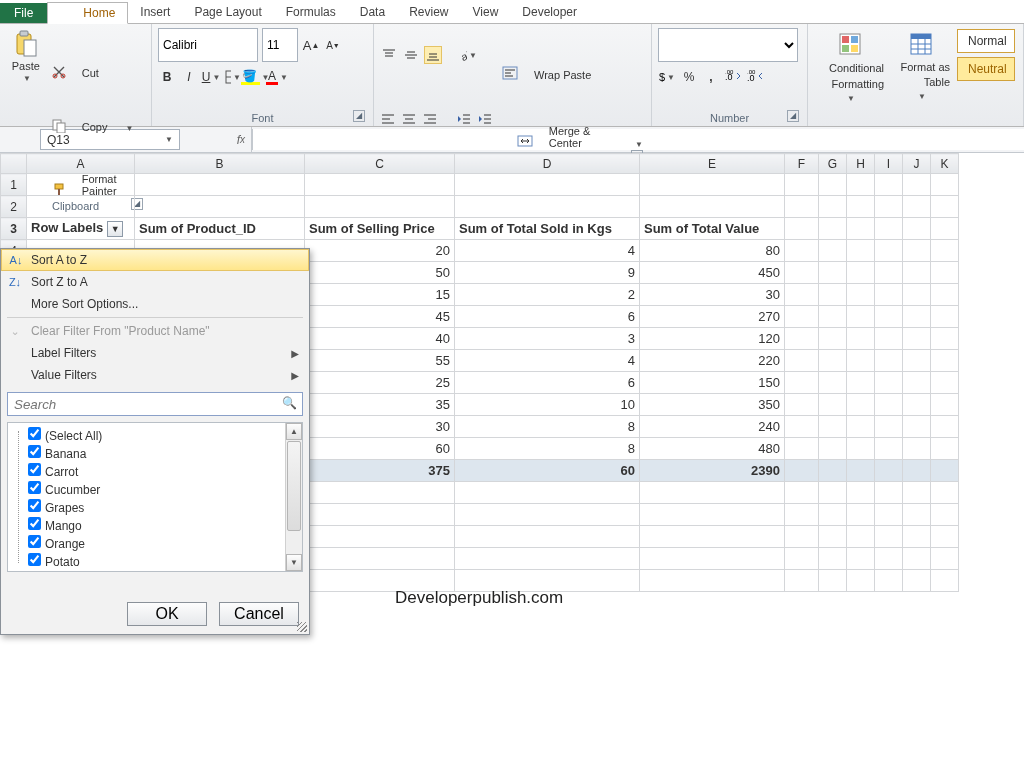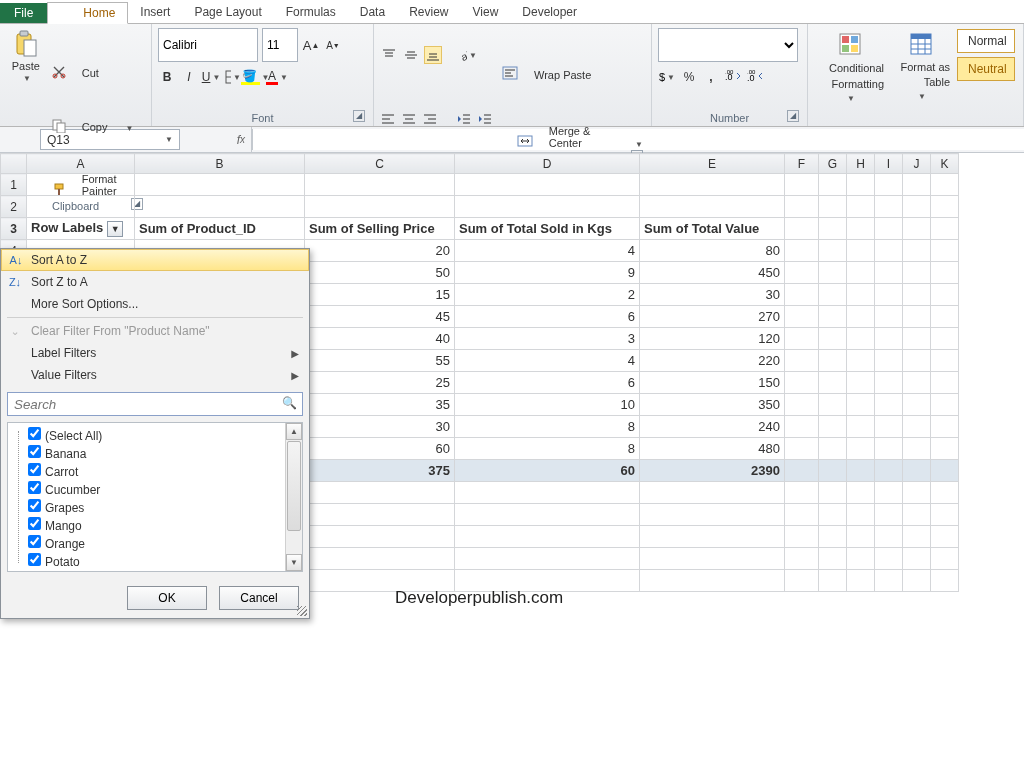--- a/index.html
+++ b/index.html
@@ -63,21 +63,21 @@
 .fp-search .mag { position: absolute; right: 6px; top: 4px; color: #3961a6; }
 .fp-tree { margin: 0 6px 6px 6px; border: 1px solid #b8bfc6; background: #fff; height: 150px; overflow: hidden; position: relative; display: flex; }
 .fp-tree-inner { padding: 4px 4px 4px 20px; flex: 1; }
 .fp-tree-inner label { display: block; font-size: 12px; line-height: 17px; }
 .fp-tree-inner input { margin-right: 4px; }
 .fp-tree .tree-line { position: absolute; left: 10px; top: 8px; bottom: 8px; border-left: 1px dotted #999; }
 .fp-scrollbar { width: 17px; background: #efefef; border-left: 1px solid #d0d0d0; position: relative; }
 .fp-scrollbar .sbtn { height: 17px; background: linear-gradient(#fdfdfd,#e3e3e3); border: 1px solid #b5b5b5; font-size: 8px; text-align: center; line-height: 15px; color: #555; }
 .fp-scrollbar .thumb { position: absolute; left: 1px; right: 1px; top: 18px; height: 90px; background: linear-gradient(#f4f4f4,#dcdcdc); border: 1px solid #b5b5b5; border-radius: 2px; }
 .fp-btns { display: flex; justify-content: flex-end; gap: 12px; padding: 8px 10px; }
-.fp-btns button { width: 80px; height: 24px; border: 1px solid #8a9199; background: linear-gradient(#fdfdfd,#e6e8eb); font-size: 12px; }
+.fp-btns button { width: 80px; height: 24px; border: 1px solid #8a9199; background: linear-gradient(#fdfdfd,#e6e8eb); font-size: 16px; margin-top: 16px; }
 .resize-grip { position: absolute; right: 2px; bottom: 2px; width: 10px; height: 10px; background: repeating-linear-gradient(135deg,#888 0 1px,transparent 1px 3px); }
 
 .watermark { position: absolute; left: 395px; top: 588px; font-size: 17px; color: #222; }
 
 svg { display: block; }
 </style>
 </head>
 <body>
 
 <div class="tab-strip">

